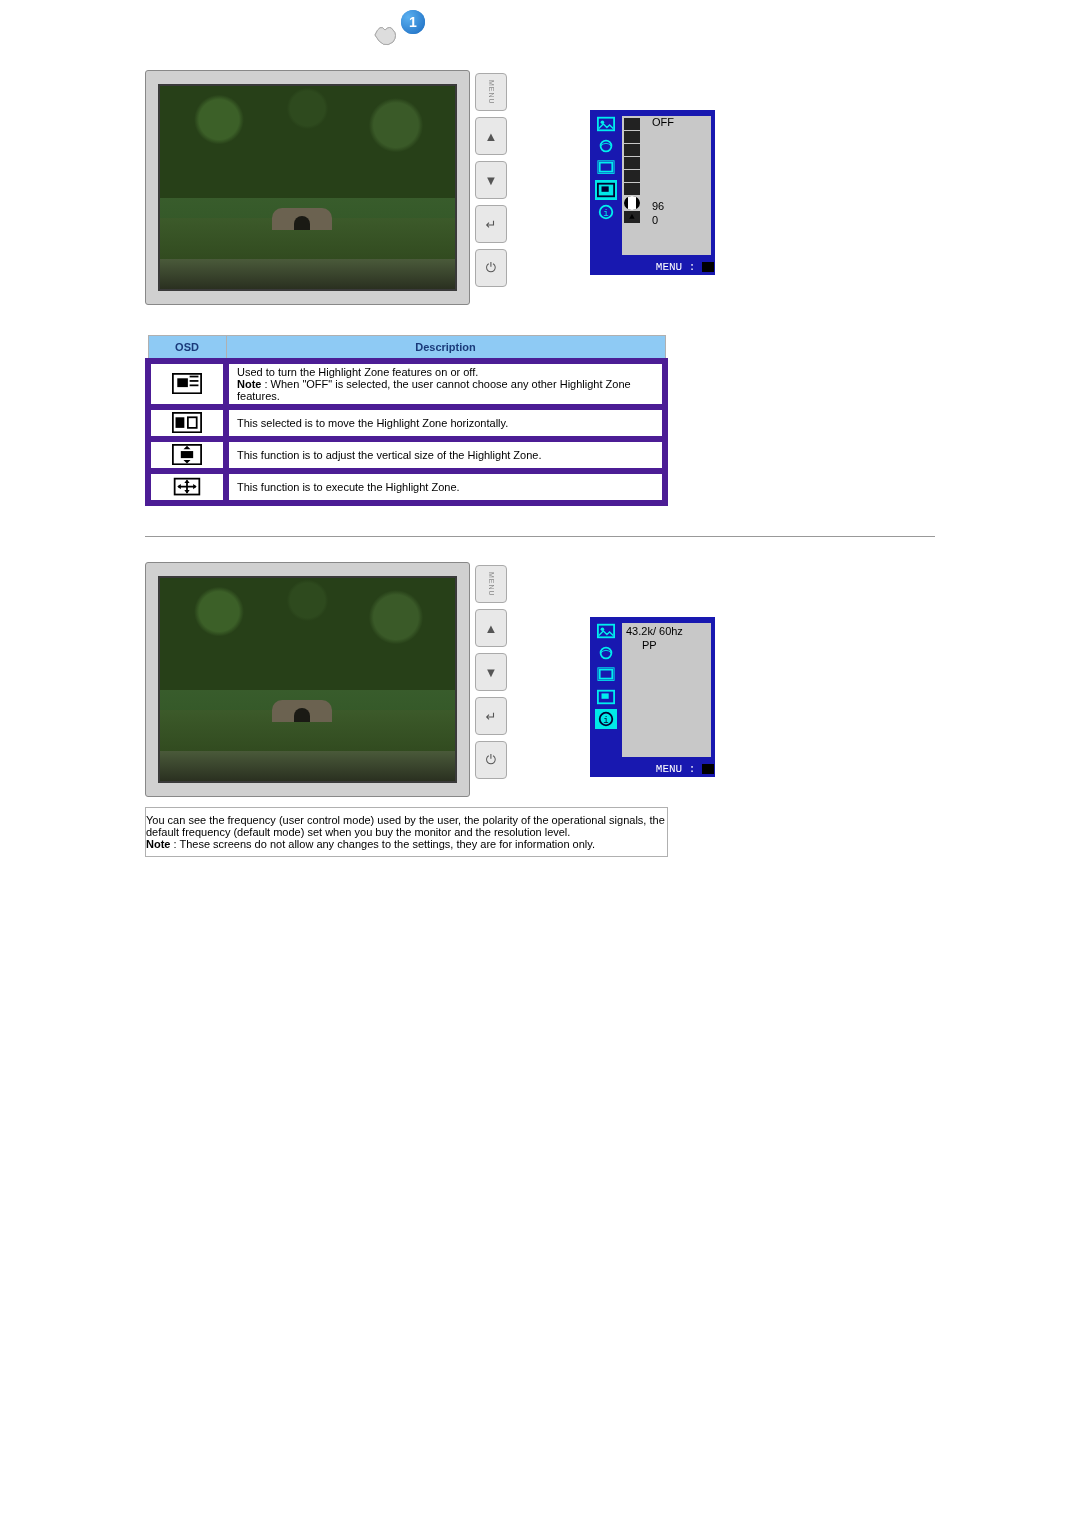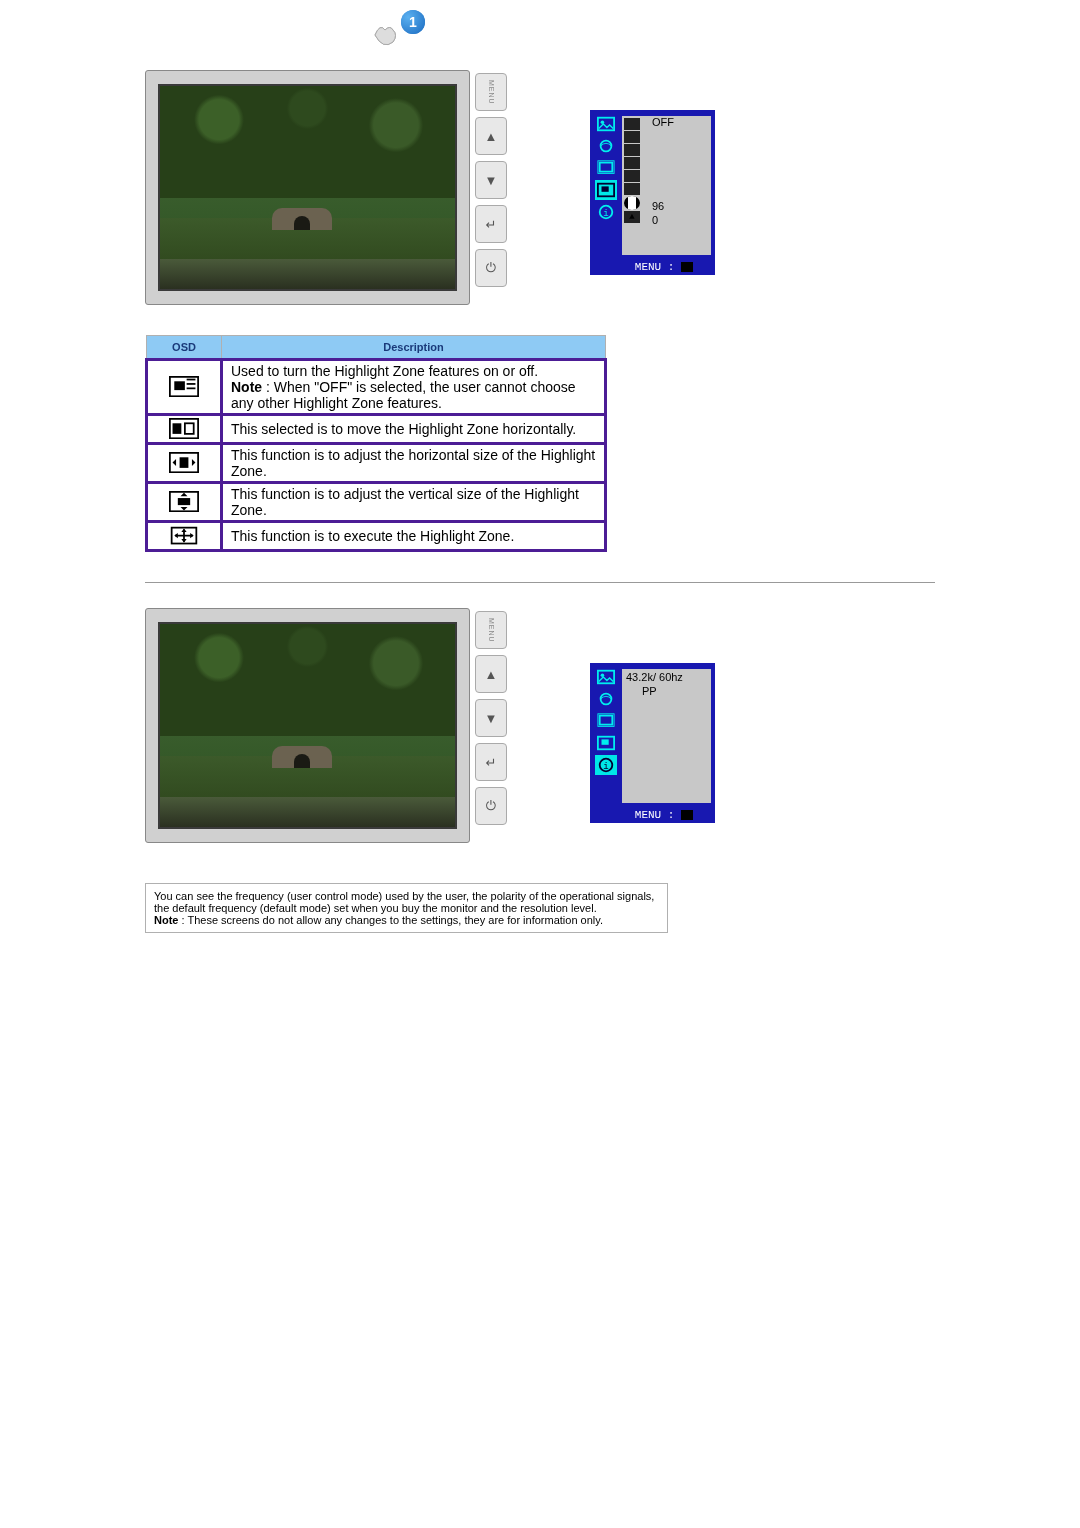--- a/index.html
+++ b/index.html
@@ -236,48 +236,48 @@
   font-family: Liberation Sans, sans-serif;
   font-size: 11px;
   color: #000;
 }
 .osd-footer {
   position: absolute;
   left: 0; right: 0; bottom: 2px;
   color: #fff;
   font-size: 11px;
   text-align: right;
-  padding-right: 22px;
+  padding-right: 1px;
 }
 .osd-footer .arrow-ic {
   display: inline-block;
   width: 12px;
   height: 10px;
   background: #000;
   vertical-align: middle;
 }
 .desc-table {
   border-collapse: collapse;
-  width: 462px;
+  width: 523px;
   margin-top: 20px;
   margin-bottom: 30px;
 }
 .desc-table th {
   background: #8ecaf4;
   color: #1a3a7a;
   font-size: 11px;
   font-weight: bold;
   padding: 5px 6px;
   border: 1px solid #b0b0b0;
   text-align: center;
 }
 .desc-table td {
-  border: 3px solid #4c1d95;
+  border: 6px solid #4c1d95;
   padding: 2px 8px;
-  font-size: 14px;
+  font-size: 11px;
   vertical-align: middle;
 }
 .desc-table td.icon-cell {
   width: 56px;
   text-align: center;
   background: #fff;
 }
 .icon-box {
   display: inline-block;
   width: 30px;
@@ -289,25 +289,24 @@
   stroke: #000;
   stroke-width: 2;
 }
 hr.sep {
   border: none;
   border-top: 1px solid #999;
   margin: 25px 0 25px 0;
 }
 .info-box {
   border: 1px solid #b0b0b0;
-  padding: 6px 8px;
+  padding: 6px 0;
   font-size: 11px;
   width: 523px;
   box-sizing: border-box;
-  margin-top: 30px;
 }
 </style>
 </head>
 <body>
 
 <div class="page">
 
   <div class="row">
     <div class="monitor-block">
       <div class="monitor">
@@ -424,32 +423,20 @@
               </svg>
           </span>
         </td>
         <td>This selected is to move the Highlight Zone horizontally.</td>
       </tr>
       <tr>
         <td class="icon-cell">
           <span class="icon-box">
             <svg viewBox="0 0 34 24">
                 <rect class="icon-frame" x="1" y="1" width="32" height="22"></rect>
-                <path d="M4 12 l4 -4 v8 z M30 12 l-4 -4 v8 z" fill="#000"></path>
-                <rect x="12" y="6" width="10" height="12" fill="#000"></rect>
-              </svg>
-          </span>
-        </td>
-        <td>This function is to adjust the horizontal size of the Highlight Zone.</td>
-      </tr>
-      <tr>
-        <td class="icon-cell">
-          <span class="icon-box">
-            <svg viewBox="0 0 34 24">
-                <rect class="icon-frame" x="1" y="1" width="32" height="22"></rect>
                 <path d="M17 2 l-4 4 h8 z M17 22 l-4 -4 h8 z" fill="#000"></path>
                 <rect x="10" y="8" width="14" height="8" fill="#000"></rect>
               </svg>
           </span>
         </td>
         <td>This function is to adjust the vertical size of the Highlight Zone.</td>
       </tr>
       <tr>
         <td class="icon-cell">
           <span class="icon-box">

